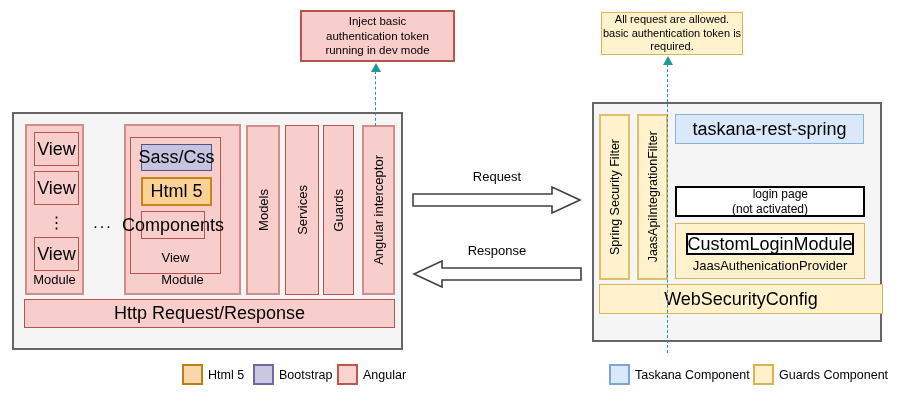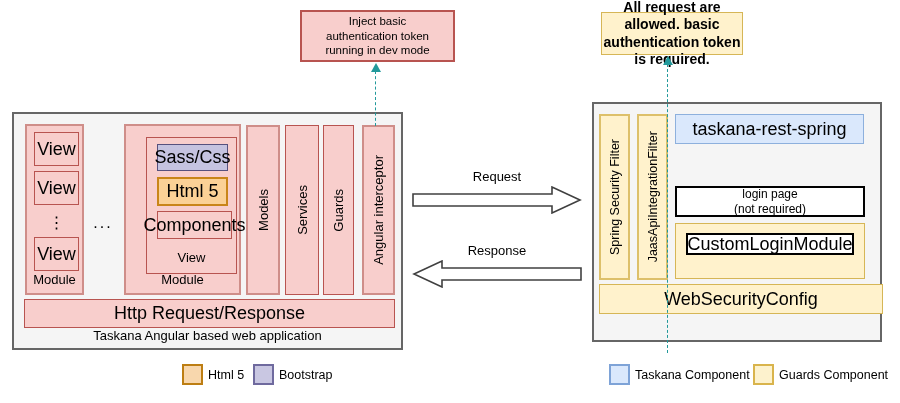--- a/index.html
+++ b/index.html
@@ -7,22 +7,22 @@
           font-family:"Liberation Sans",sans-serif;color:#000;overflow:hidden;}
   .abs{position:absolute;box-sizing:border-box;}
   .center{display:flex;align-items:center;justify-content:center;text-align:center;}
   .lbl{font-size:18px;line-height:1.15;}
   .lbl-sm{font-size:12px;line-height:1.2;}
 
   
   .gray-box{background:#f5f5f5;border:2px solid #666;z-index:1;}
   .note-pink{background:#f8cecc;border:2px solid #b85450;font-size:11.5px;line-height:1.3;
              padding:3px 14px;z-index:2;}
-  .note-yellow{background:#fff2cc;border:1.5px solid #d6b656;font-size:14px;line-height:1.25;
-             padding:2px 0;z-index:2;font-weight:bold;}
+  .note-yellow{background:#fff2cc;border:1.5px solid #d6b656;font-size:11px;line-height:1.25;
+             padding:2px 0;z-index:2;}
 
   
   .pink{background:#f8cecc;border:1.5px solid #b85450;}
   .pink-light{background:#f8cecc;border:2px solid #cf8e89;}
   .purple{background:#c5c3e0;border:1.5px solid #56517e;}
   .orange{background:#fbd196;border:2px solid #c98519;}
   .yellow{background:#fff2cc;border:1.5px solid #d6b656;}
   .yellow-col{background:#fff2cc;border:2px solid #ddc06a;}
   .blue{background:#dae8fc;border:1.5px solid #8db0dd;}
   .white-box{background:#fff;border:2px solid #000;}
@@ -80,28 +80,28 @@
       </div>
       <div class="abs pink center lbl" style="left:7px;top:111px;width:45px;height:34px;">
         <span>View</span>
       </div>
       <div class="box-caption" style="bottom:6px;">Module</div>
     </div>
 
     <div class="abs" style="left:76px;top:100px;width:26px;text-align:center;font-size:16px;letter-spacing:2px;">...</div>
 
     <div class="abs pink-light" style="left:110px;top:10px;width:117px;height:171px;">
-      <div class="abs pink" style="left:20px;top:11px;width:91px;height:137px;">
+      <div class="abs pink" style="left:4px;top:11px;width:91px;height:137px;">
         <div class="abs purple center lbl" style="left:10px;top:6px;width:71px;height:27px;">
           <span>Sass/Css</span>
         </div>
         <div class="abs orange center lbl" style="left:10px;top:39px;width:71px;height:29px;">
           <span>Html 5</span>
         </div>
-        <div class="abs pink center lbl" style="left:10px;top:73px;width:75px;height:28px;">
+        <div class="abs pink center lbl" style="left:10px;top:73px;width:64px;height:28px;">
           <span>Components</span>
         </div>
         <div class="box-caption" style="bottom:8px;">View</div>
       </div>
       <div class="box-caption" style="bottom:6px;">Module</div>
     </div>
 
     <div class="abs pink-light center vtext" style="left:232px;top:11px;width:34px;height:170px;">
       <span>Models</span>
     </div>
@@ -112,21 +112,20 @@
       <span>Guards</span>
     </div>
     <div class="abs pink-light center vtext" style="left:348px;top:11px;width:33px;height:170px;">
       <span>Angular interceptor</span>
     </div>
 
     <div class="abs pink center lbl" style="left:10px;top:185px;width:371px;height:29px;">
       <span>Http Request/Response</span>
     </div>
 
-    <div class="box-caption" style="bottom:5px;">Taskana Angular based web application</div>
   </div>
 
   <div class="arrow-label" style="left:412px;top:169px;width:170px;">Request</div>
   <div class="abs" style="left:412px;top:186px;z-index:2;">
     <svg class="block-arrow" width="170" height="28" viewBox="0 0 170 28">
       <polygon points="1,8 140,8 140,1 168,14 140,27 140,20 1,20" fill="#ffffff" stroke="#404040" stroke-width="1.6"></polygon>
     </svg>
   </div>
 
   <div class="arrow-label" style="left:412px;top:243px;width:170px;">Response</div>
@@ -144,45 +143,50 @@
     <div class="abs yellow-col center vtext-sm" style="left:43px;top:10px;width:31px;height:166px;">
       <span>JaasApiIntegrationFilter</span>
     </div>
 
     <div class="abs blue center lbl" style="left:81px;top:10px;width:189px;height:30px;">
       <span>taskana-rest-spring</span>
     </div>
 
     <div class="abs white-box center lbl-sm" style="left:81px;top:82px;width:190px;height:31px;">
       <span>
-        <span style="display:block;">login page</span>
-        <span style="display:block;">(not required)</span>
+        <span style="display:block;text-align:right;">login page</span>
+        <span style="display:block;">(not activated)</span>
       </span>
     </div>
 
     <div class="abs yellow" style="left:81px;top:119px;width:190px;height:56px;">
       <div class="abs white-box center lbl" style="left:10px;top:9px;width:168px;height:22px;">
         <span>CustomLoginModule</span>
       </div>
+      <div class="box-caption" style="bottom:5px;">JaasAuthenicationProvider</div>
     </div>
 
     <div class="abs yellow center lbl" style="left:5px;top:180px;width:284px;height:30px;">
       <span>WebSecurityConfig</span>
     </div>
 
   </div>
 
   <div class="legend-item" style="left:182px;top:364px;">
     <span class="swatch sw-orange"></span>
     <span>Html 5</span>
   </div>
   <div class="legend-item" style="left:253px;top:364px;justify-content:flex-end;">
     <span class="swatch sw-purple"></span>
     <span>Bootstrap</span>
   </div>
+  <div class="legend-item" style="left:337px;top:364px;">
+    <span class="swatch sw-pink"></span>
+    <span>Angular</span>
+  </div>
   <div class="legend-item" style="left:609px;top:364px;">
     <span class="swatch sw-blue"></span>
     <span>Taskana Component</span>
   </div>
   <div class="legend-item" style="left:753px;top:364px;">
     <span class="swatch sw-yellow"></span>
     <span>Guards Component</span>
   </div>
 
 </div>

